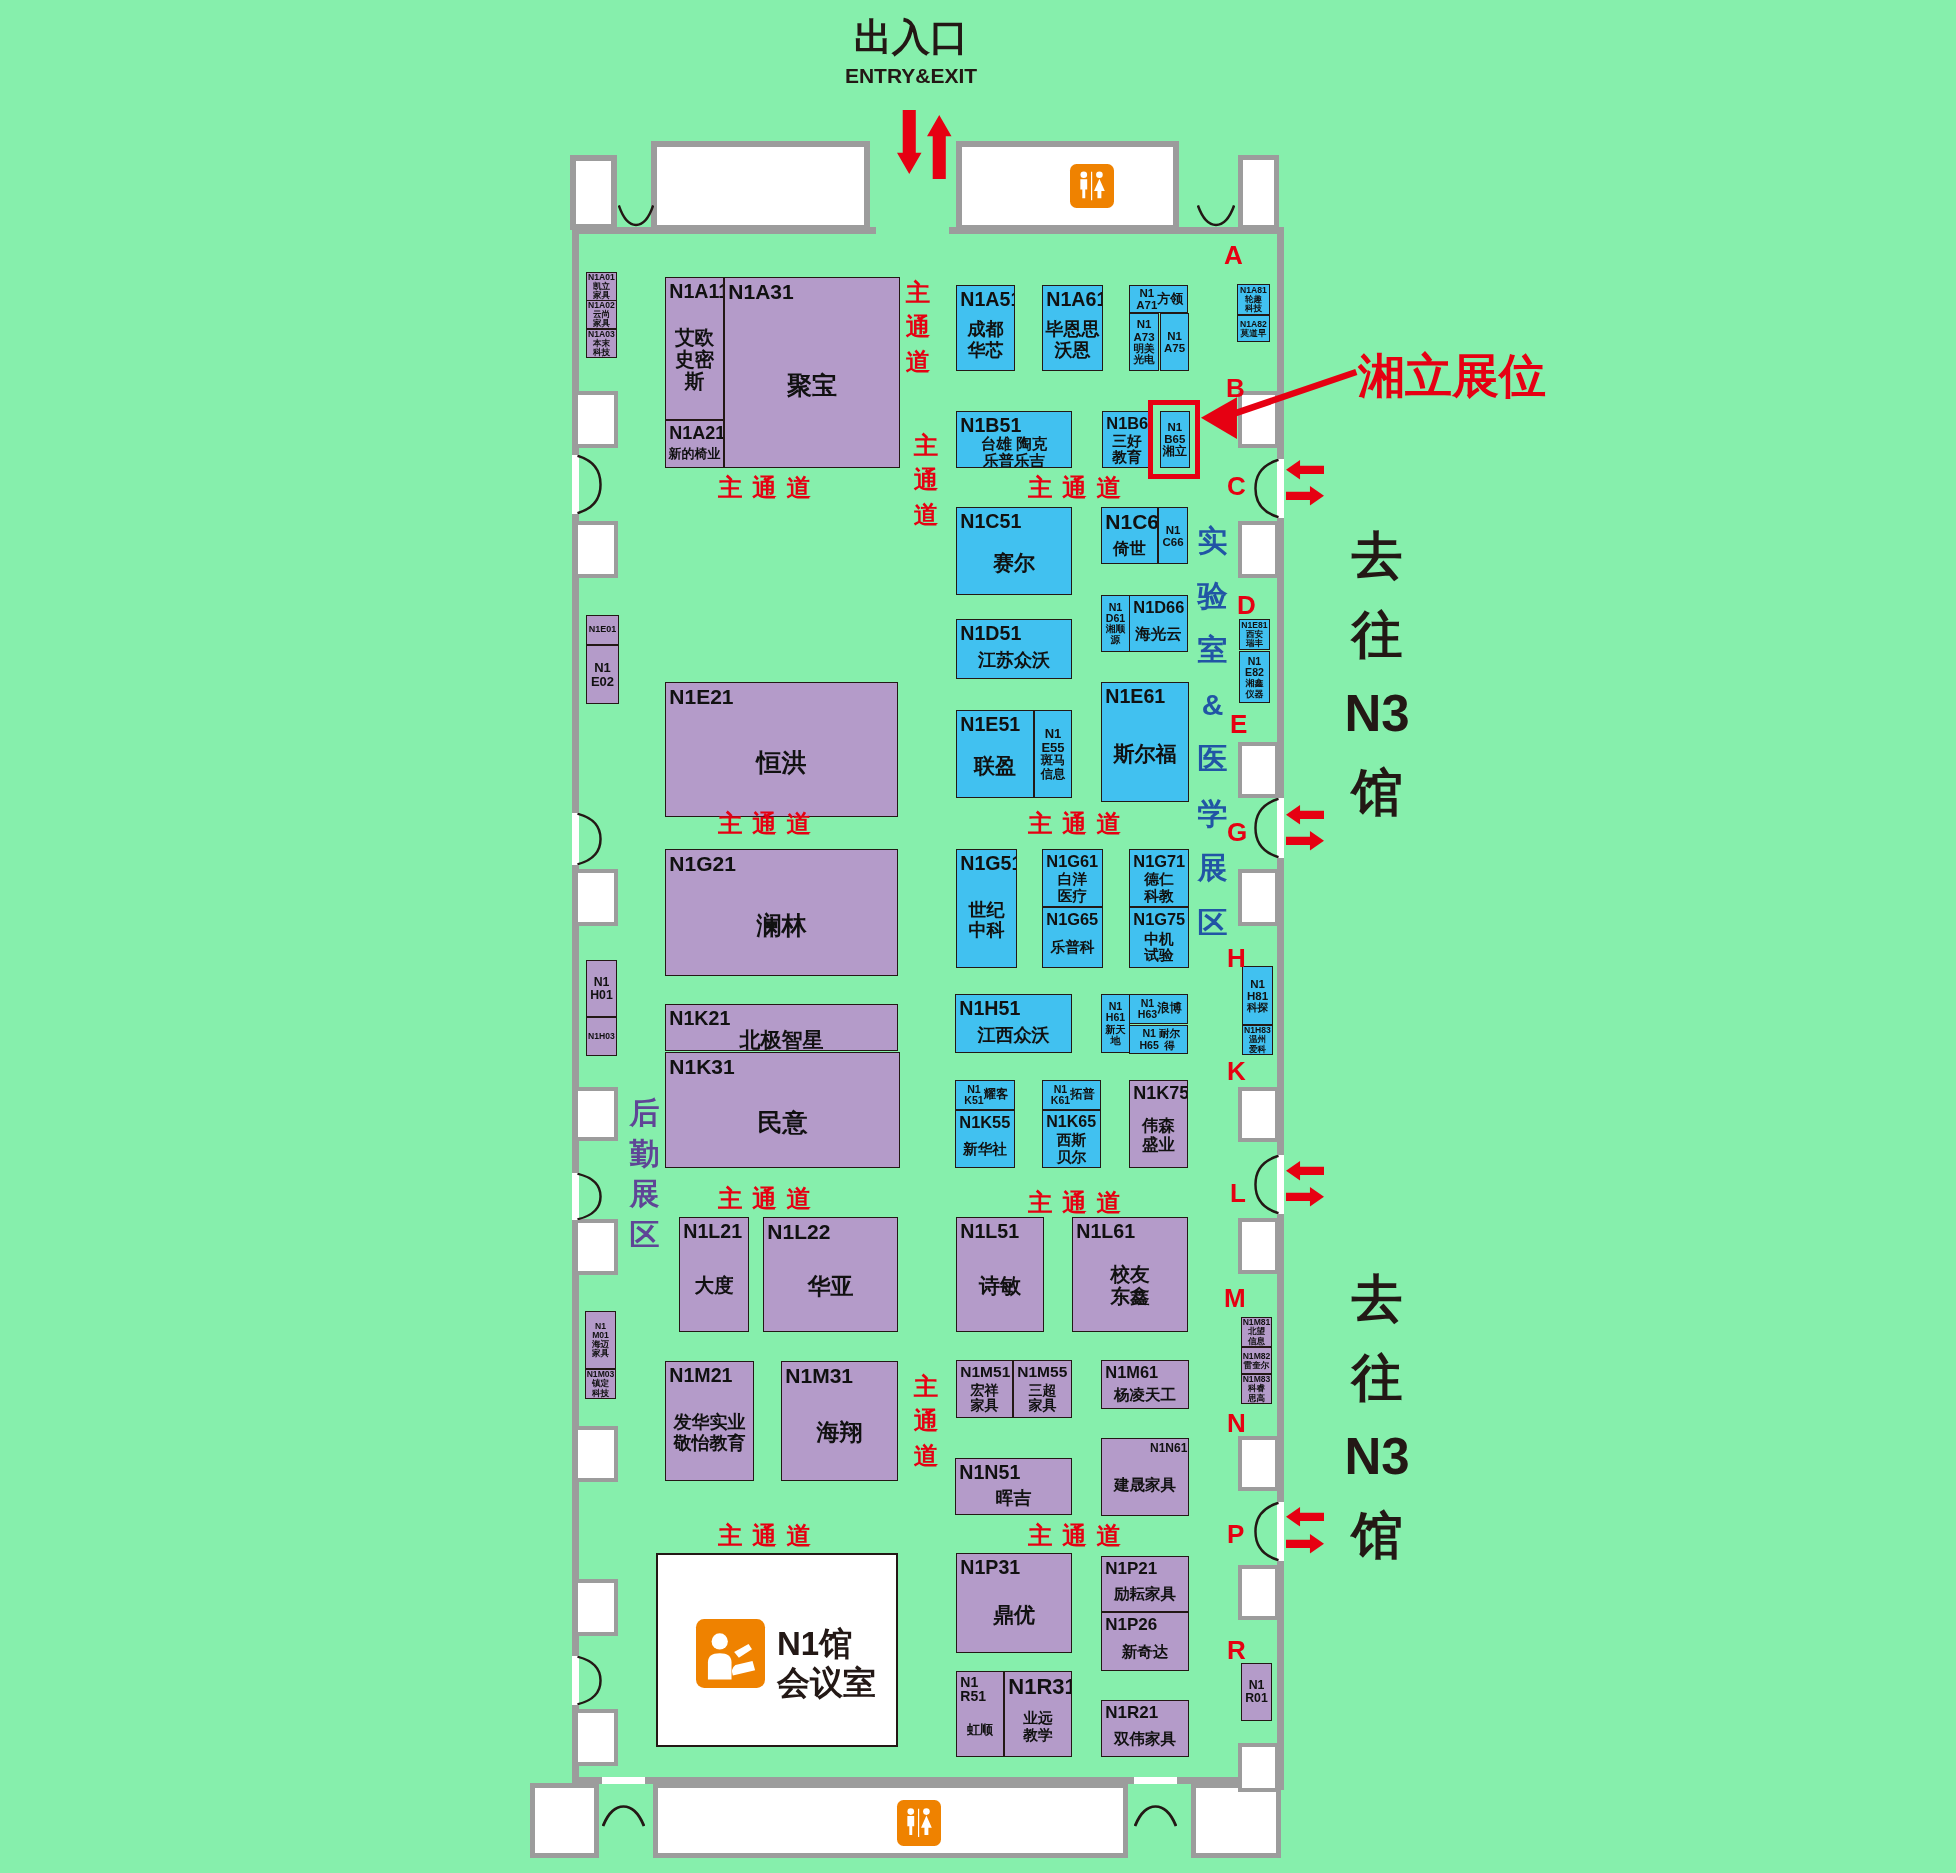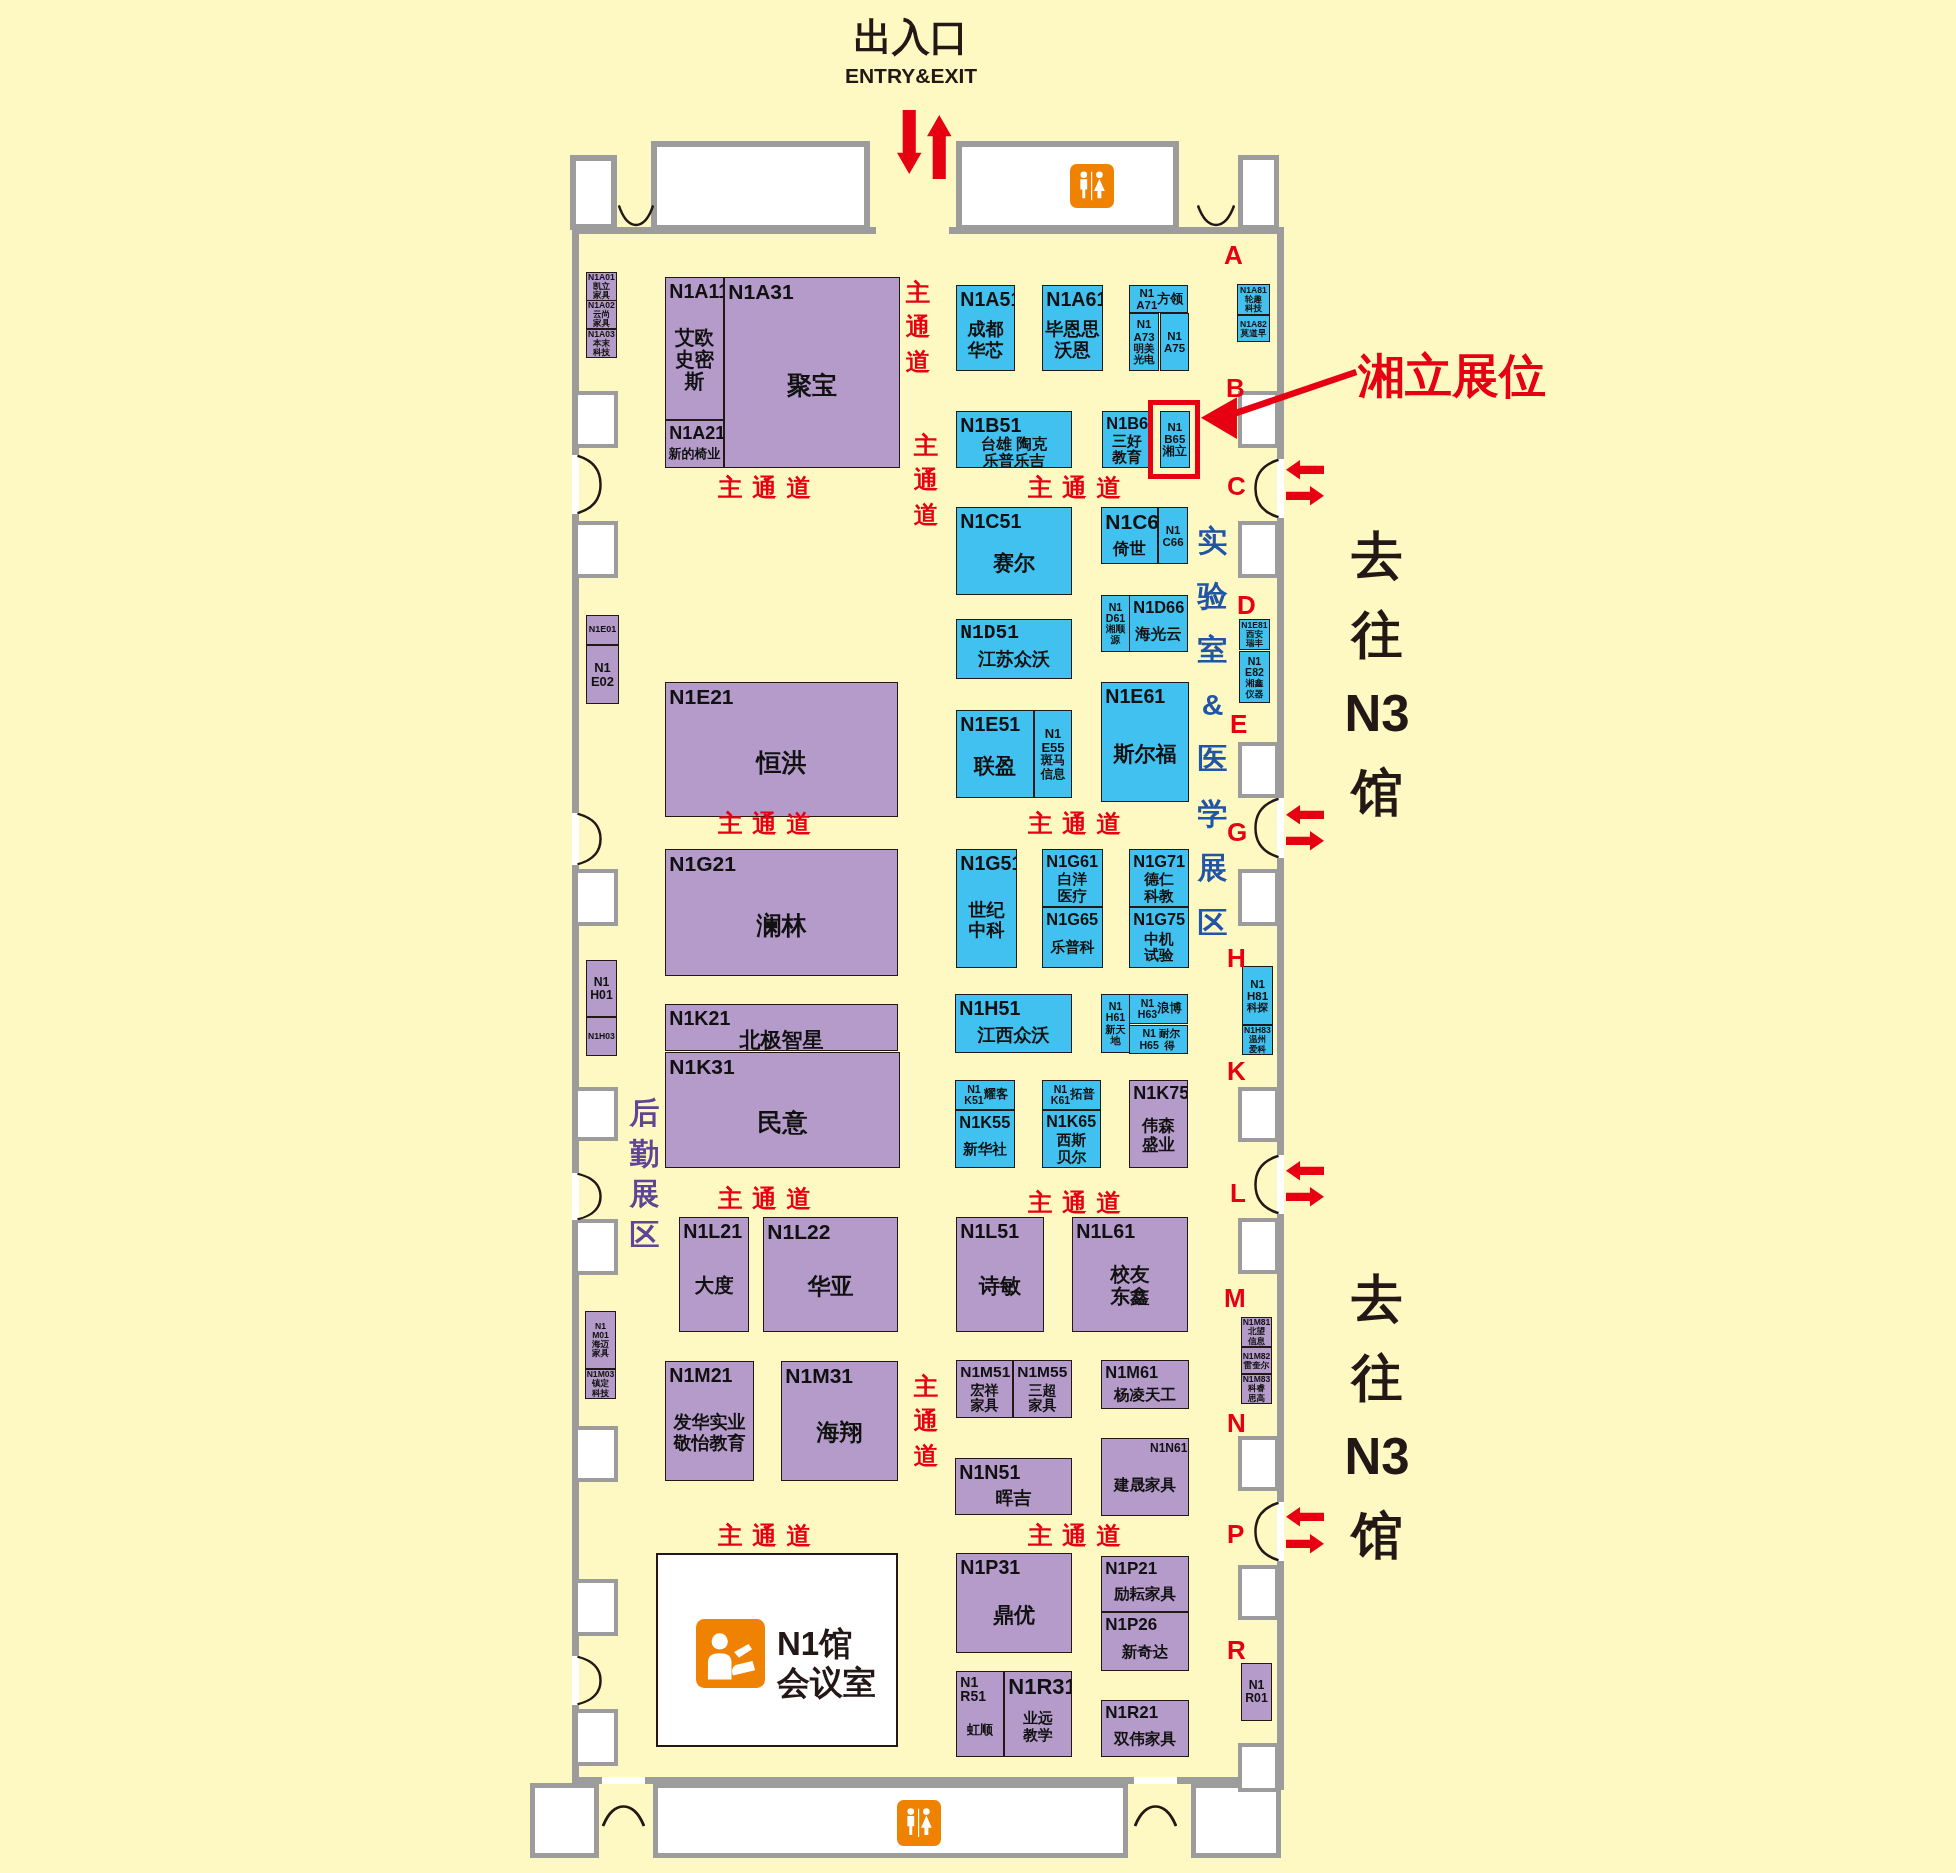--- a/index.html
+++ b/index.html
@@ -1,17 +1,17 @@
 <!DOCTYPE html>
 <html style="font-size:13px"><head>
 <meta charset="utf-8">
 <style>
   html,body{margin:0;padding:0;background:#fff;}
   body{font-family:"Liberation Sans", sans-serif;}
-  #map{position:relative;width:1957px;height:1874px;background:#fef9c3;overflow:hidden;font-weight:bold;}
+  #map{position:relative;width:1957px;height:1874px;background:#86efac;overflow:hidden;font-weight:bold;}
   .abs{position:absolute;box-sizing:border-box;}
   .wall{background:var(--wall);z-index:1;}
   .room{background:#fff;border:6.5px solid var(--wall);z-index:2;}
   .alcove{background:#fff;border:4.9px solid var(--wall);z-index:2;}
   .patch{background:#fff;z-index:2;}
   .door{z-index:3;}
   .door svg{display:block;width:100%;height:100%;}
   .arrow{z-index:4;}
   .arrow svg{display:block;width:100%;height:100%;}
   .booth{border:1.6px solid #231815;color:#111;display:flex;flex-direction:column;overflow:hidden;z-index:3;line-height:1.05;}
@@ -398,21 +398,21 @@
     </div>
     <div class="abs booth t-b b-l" style="left: 1101px; top: 507px; width: 57px; height: 57px;">
       <div class="code" style="font-size: 21px;">N1C61</div>
       <div class="name" style="font-size: 16.4px;">倚世</div>
     </div>
     <div class="abs booth t-b b-s" style="left: 1158px; top: 507px; width: 30px; height: 57px;">
       <div class="code" style="font-size: 11.5px;">N1
 C66</div>
       <div class="name"></div>
     </div>
-    <div class="abs booth t-b b-l" style="left: 956px; top: 619px; width: 116px; height: 60px; font-family: Liberation Mono, monospace;">
+    <div class="abs booth t-b b-l" style="left: 956px; top: 619px; width: 116px; height: 60px;">
       <div class="code">N1D51</div>
       <div class="name" style="font-size: 18px;">江苏众沃</div>
     </div>
     <div class="abs booth t-b b-s" style="left: 1101px; top: 595px; width: 29px; height: 57px;">
       <div class="code" style="font-size: 10.6px;">N1
 D61</div>
       <div class="name" style="font-size: 9.8px;">湘顺
 源</div>
     </div>
     <div class="abs booth t-b b-l" style="left: 1129px; top: 595px; width: 59px; height: 57px;">

